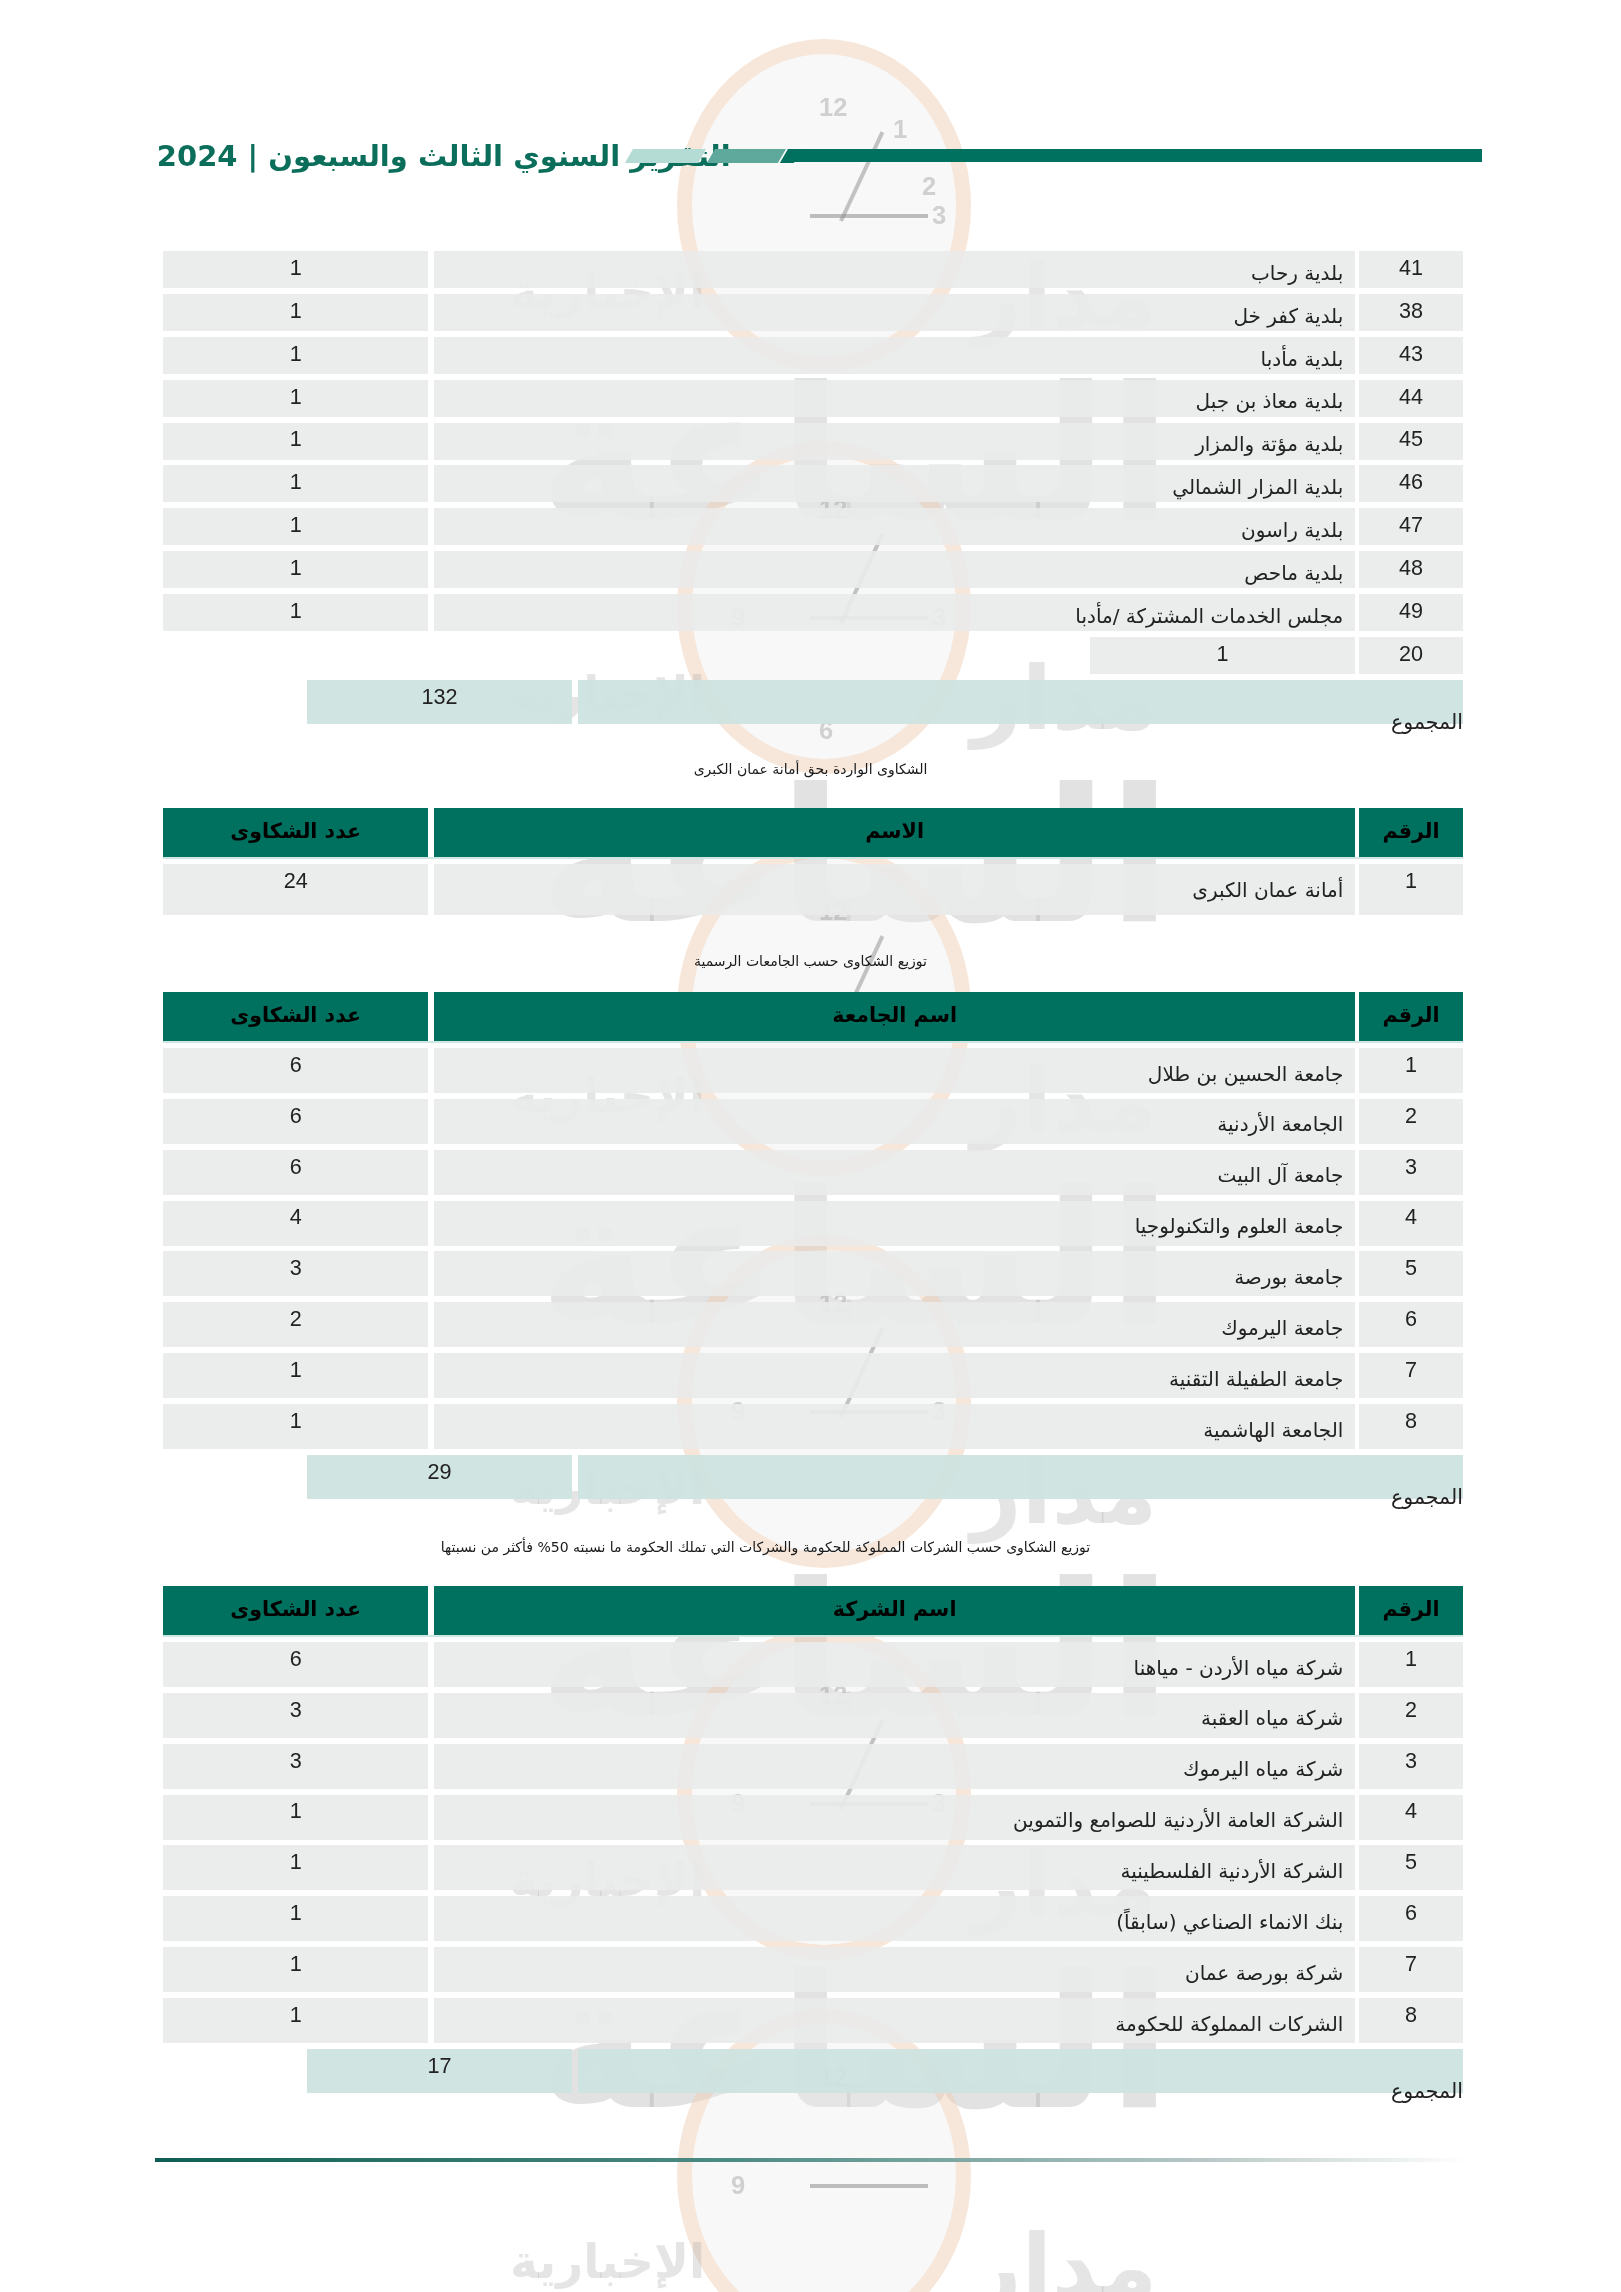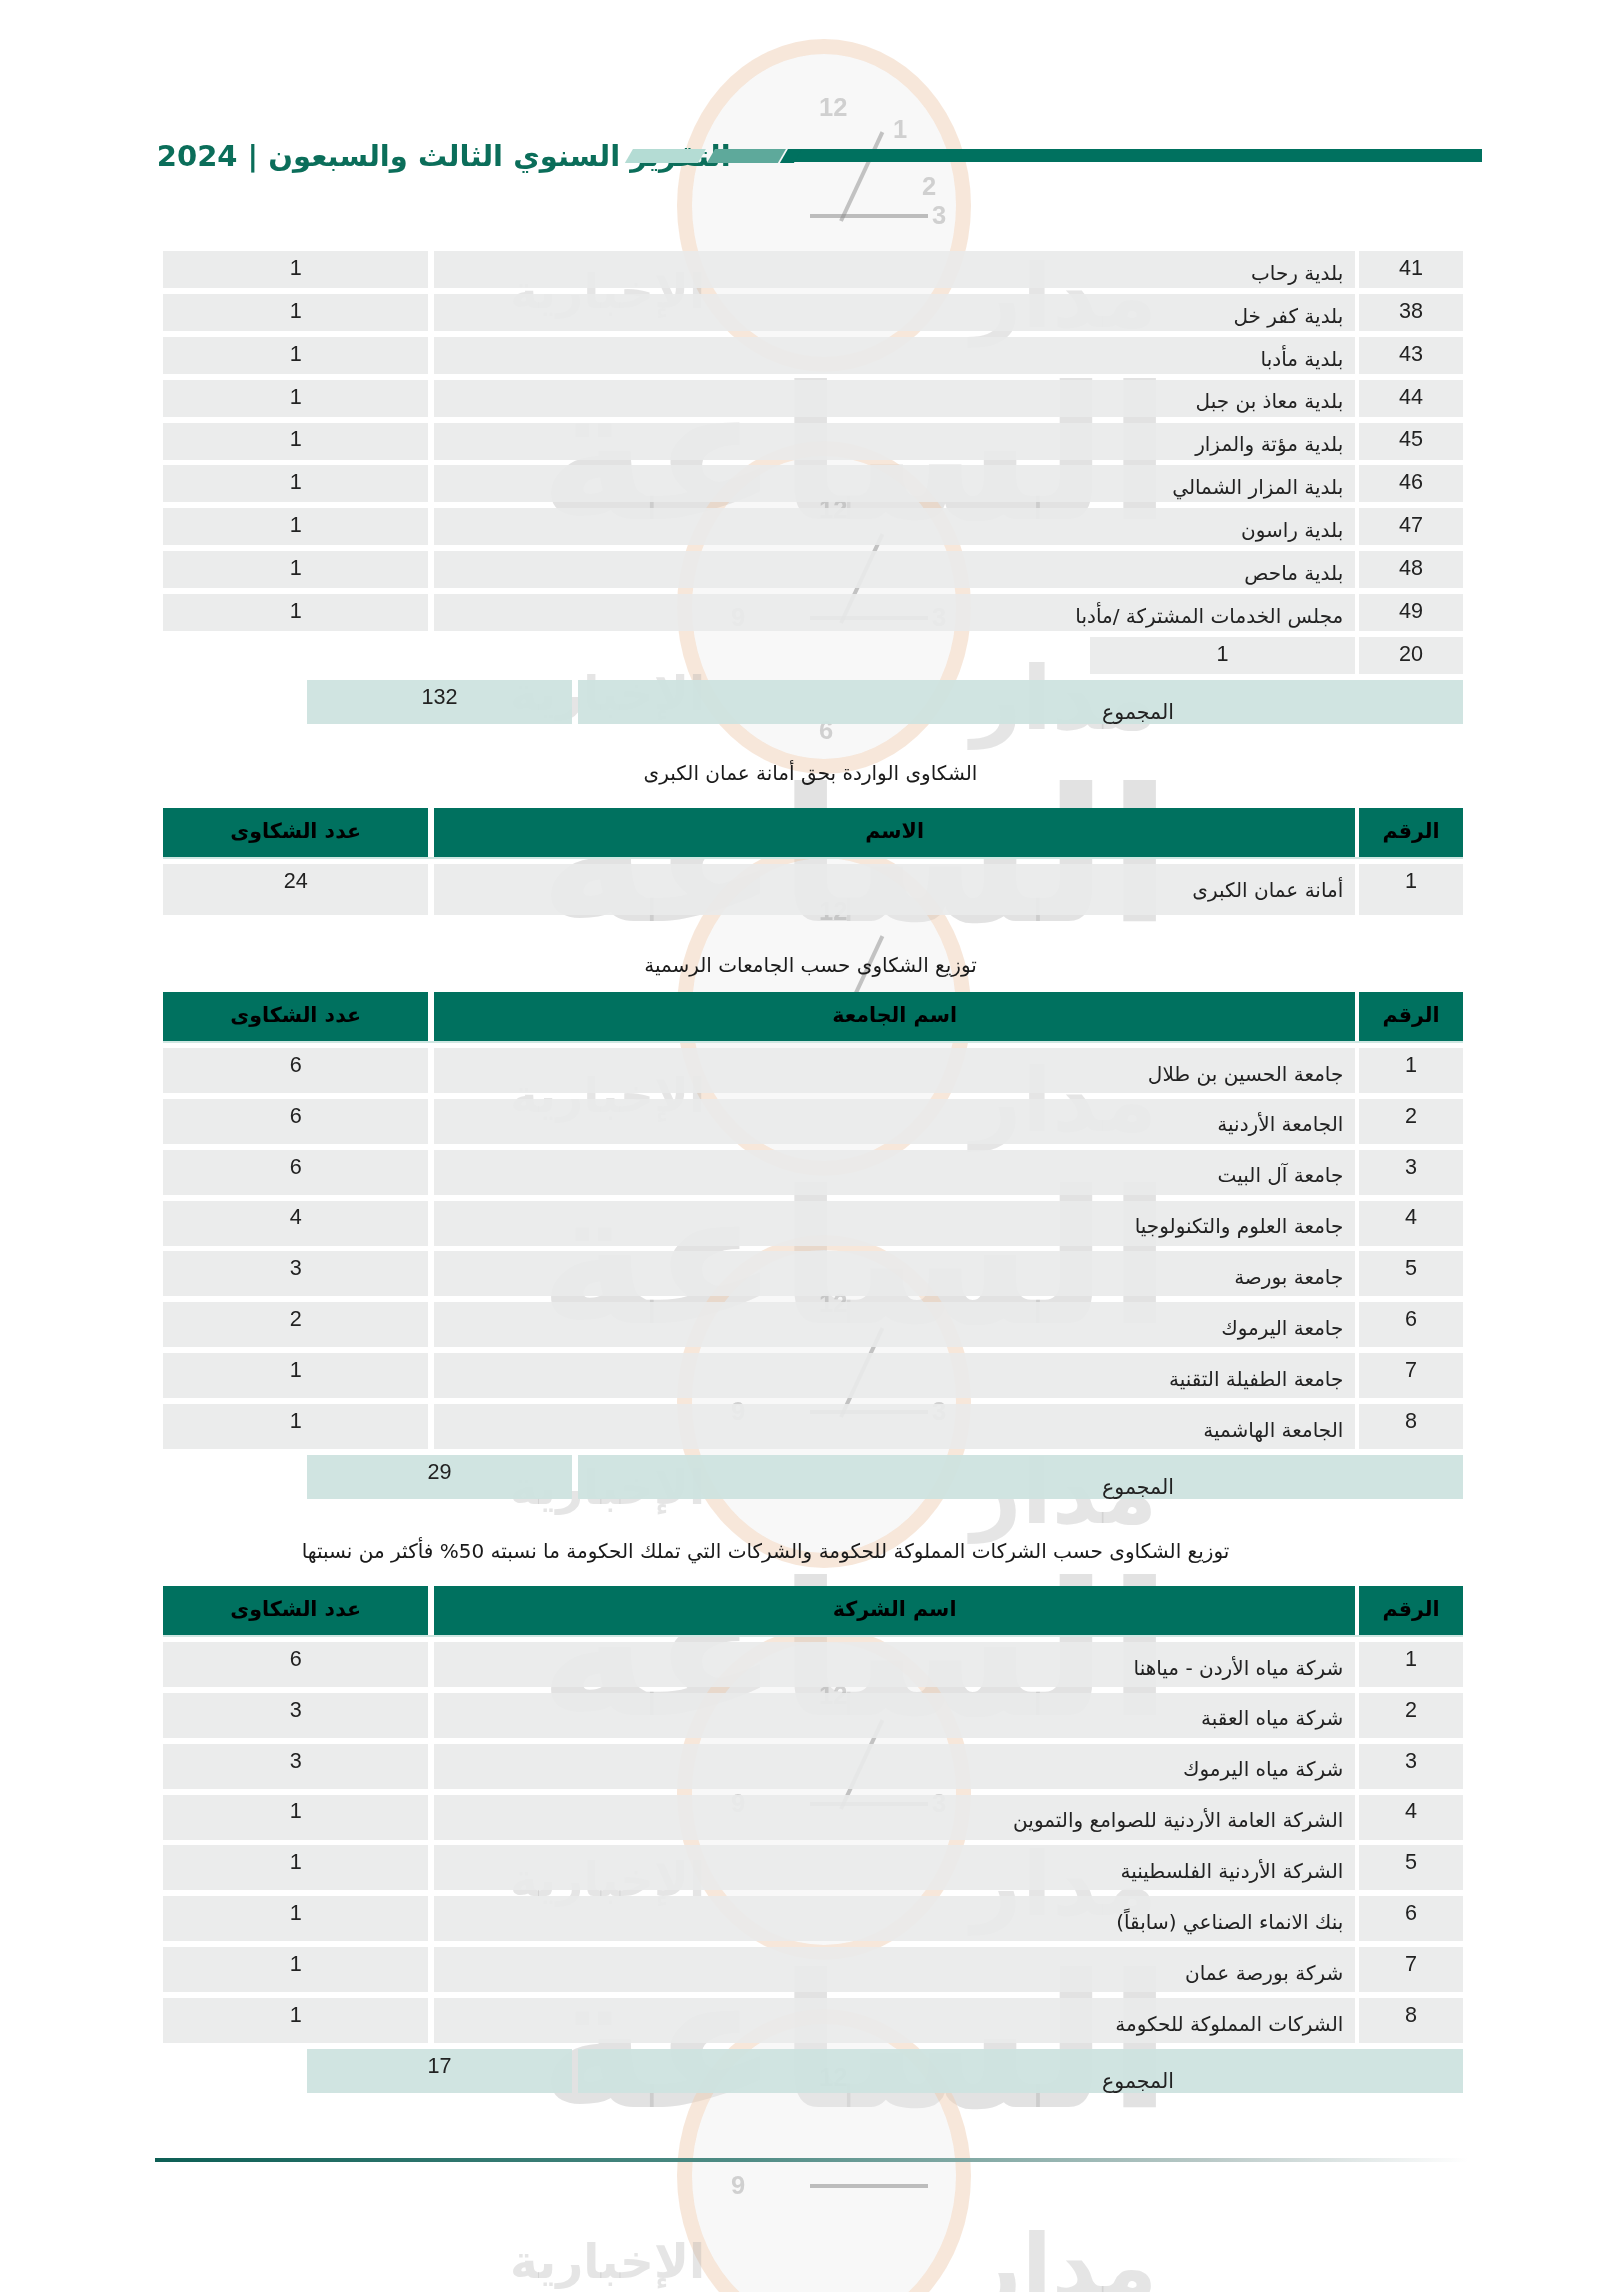--- a/index.html
+++ b/index.html
@@ -30,32 +30,32 @@
   
   .table { position: absolute; left: 163px; width: 1300px; z-index: 1; direction: rtl; }
   .row { display: flex; flex-direction: row; margin-bottom: 5.9px; }
   .cell { box-sizing: border-box; background: rgba(233,234,234,0.92); font-family: "Liberation Sans", sans-serif; font-size: 21.6px; color: #222; }
   .c-num { width: 104px; margin-left: 3.9px; text-align: center; padding-top: 3.9px; }
   .c-name { width: 921px; margin-left: 5.9px; text-align: right; padding-right: 11.8px; padding-top: 13.7px; font-family: "DejaVu Sans", sans-serif; font-size: 20px; }
   .c-count { width: 265px; text-align: center; padding-top: 3.9px; }
   .head .cell { background: #00715f; color: #000000; font-family: "DejaVu Sans", sans-serif; font-weight: bold; font-size: 20.6px; text-align: center; padding-top: 10.8px; padding-right: 0; }
   .head { border-bottom: 2.9px solid #cfe7e2; margin-bottom: 4.9px; }
   .total .cell { background: rgba(205,227,223,0.95); }
-  .total .c-span { width: 885px; margin-left: 5.9px; text-align: center; padding-top: 20px; font-family: "DejaVu Sans", sans-serif; font-size: 20.6px; padding-left: 235px; }
+  .total .c-span { width: 885px; margin-left: 5.9px; text-align: right; padding-top: 30px; font-family: "DejaVu Sans", sans-serif; font-size: 20.6px; padding-left: 235px; }
 
   .t1 .row { height: 37px; }
   .t1 .c-name { padding-top: 9.8px; }
   .t1 .total { height: 44px; }
   .t2 .head, .t3 .head, .t4 .head { height: 49px; }
   .t2 .row:not(.head) { height: 51px; }
   .t3 .row:not(.head):not(.total) { height: 45px; }
   .t4 .row:not(.head):not(.total) { height: 45px; }
   .t3 .total, .t4 .total { height: 44px; }
 
-  .caption { position: absolute; z-index: 2; direction: rtl; font-family: "DejaVu Sans", sans-serif; font-size: 20px; color: #1a1a1a; text-align: center; white-space: nowrap; }
+  .caption { position: absolute; z-index: 2; direction: rtl; font-family: "DejaVu Sans", sans-serif; font-size: 14px; color: #1a1a1a; text-align: center; white-space: nowrap; }
 
   .footer-line { position: absolute; left: 155px; top: 2158px; width: 1313px; height: 3.9px;
                  background: linear-gradient(to right, #0d5f55 0%, #4f8c85 45%, #b8c8c6 80%, rgba(255,255,255,0) 100%); z-index: 2; }
 </style>
 </head>
 <body>
 
 <div class="wm" style="top:39px;">
   <div class="clock">
     <span class="num" style="left:127px;top:39px">12</span>

